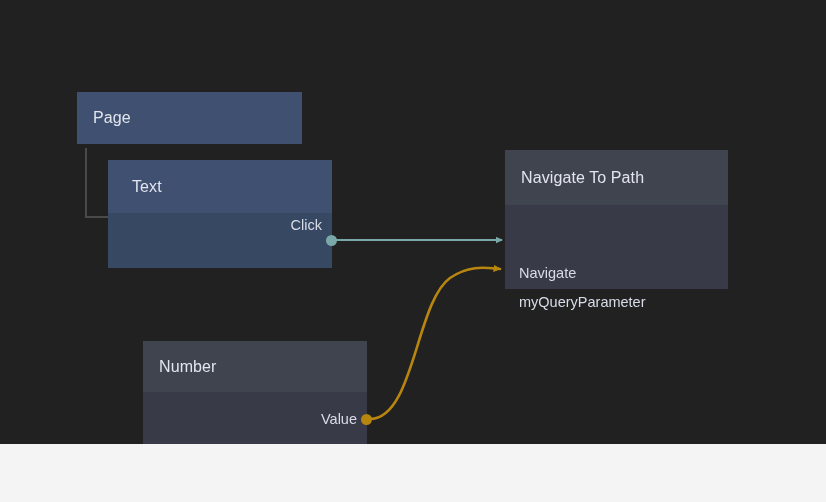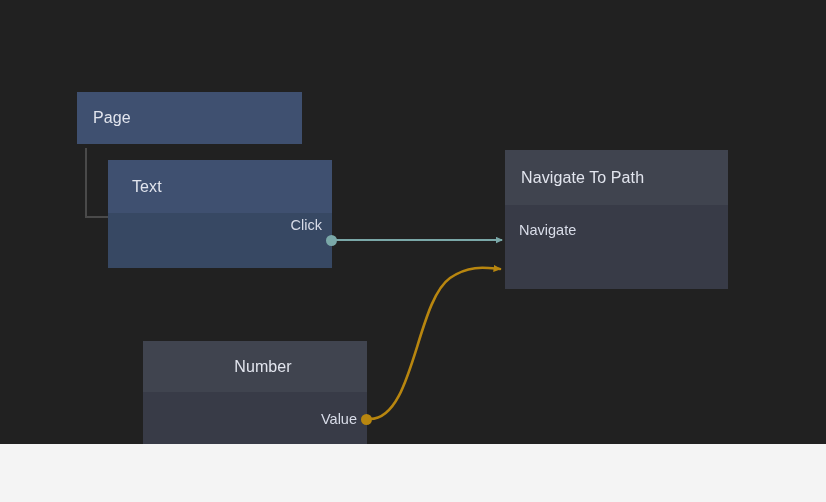--- a/index.html
+++ b/index.html
@@ -54,20 +54,21 @@
     font-size: 14.5px;
     color: #d8dce8;
     white-space: nowrap;
   }
   .port-row.out {
     right: 10px;
     justify-content: flex-end;
   }
   .port-row.in {
     left: 14px;
+    margin-top: 43px;
   }
   .port-label { line-height: 1; }
 
   .port-dot {
     position: absolute;
     width: 11px;
     height: 11px;
     border-radius: 50%;
   }
   .port-dot.teal  { background: #7aa8a8; }
@@ -119,25 +120,28 @@
   </div>
 
   <div class="node node-gray" style="left:505px; top:150px; width:223px; height:139px;">
     <div class="node-header" style="height:55px;">
       <span>Navigate To Path</span>
     </div>
     <div class="node-body" style="height:84px;">
       <div class="port-row in" style="top:18px;">
         <span class="port-label">Navigate</span>
       </div>
+      <div class="port-row in" style="top:47px;">
+        <span class="port-label">myQueryParameter</span>
+      </div>
     </div>
   </div>
 
   <div class="node node-gray" style="left:143px; top:341px; width:224px; height:104px;">
-    <div class="node-header" style="height:51px;justify-content:center;">
+    <div class="node-header" style="height:51px;">
       <span>Number</span>
     </div>
     <div class="node-body" style="height:53px;">
       <div class="port-row out" style="top:20px;align-items:flex-end;">
         <span class="port-label">Value</span>
       </div>
     </div>
     <div class="port-dot amber" style="left:218px; top:73px;"></div>
   </div>
 

